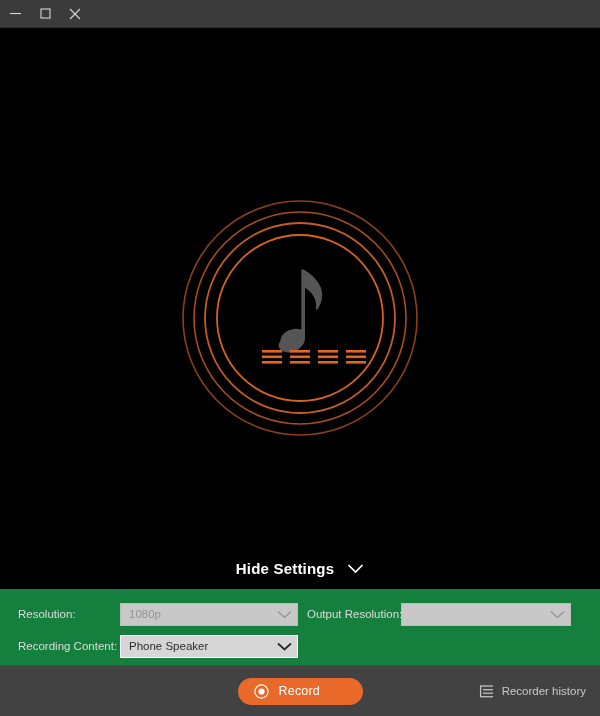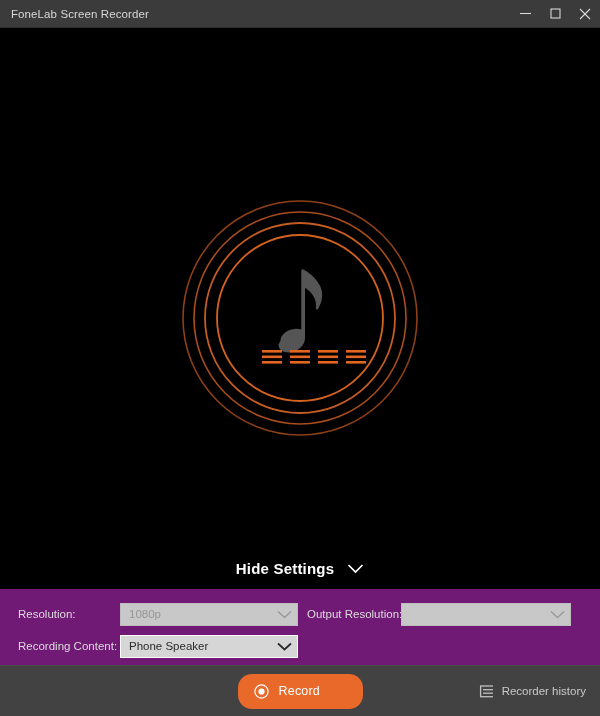--- a/index.html
+++ b/index.html
@@ -92,21 +92,21 @@
     color: #ffffff;
     font-size: 15px;
     font-weight: bold;
     letter-spacing: .2px;
   }
   .chev-down { display: block; }
 
   
   .settings {
     flex: 0 0 74px;
-    background: #701a75;
+    background: #15803d;
     padding: 12px 28px 0 18px;
     box-sizing: border-box;
   }
   .srow {
     display: flex;
     align-items: center;
     height: 26px;
     margin-bottom: 6px;
   }
   .slabel {
@@ -155,21 +155,21 @@
     background: #424242;
     border-top: 1px solid #4a4a4a;
     position: relative;
     display: flex;
     align-items: center;
     justify-content: center;
     box-sizing: border-box;
   }
   .record-btn {
     width: 125px;
-    height: 35px;
+    height: 27px;
     border-radius: 14px;
     background: #e8692a;
     display: flex;
     align-items: center;
     gap: 10px;
     padding-left: 16px;
     box-sizing: border-box;
     cursor: default;
     border: none;
     font-family: inherit;
@@ -196,21 +196,20 @@
     white-space: nowrap;
   }
   .list-icon { display: block; }
 </style>
 </head>
 <body>
 
 <div class="app">
 
   <div class="titlebar">
-    <div class="title-text">FoneLab Screen Recorder</div>
     <div class="win-ctrls">
       <div class="win-btn">
         <span>
           <svg width="13" height="13" viewBox="0 0 13 13">
               <line x1="1" y1="6.5" x2="12" y2="6.5" stroke="#d8d8d8" stroke-width="1.1"></line>
             </svg>
         </span>
       </div>
       <div class="win-btn">
         <span>

